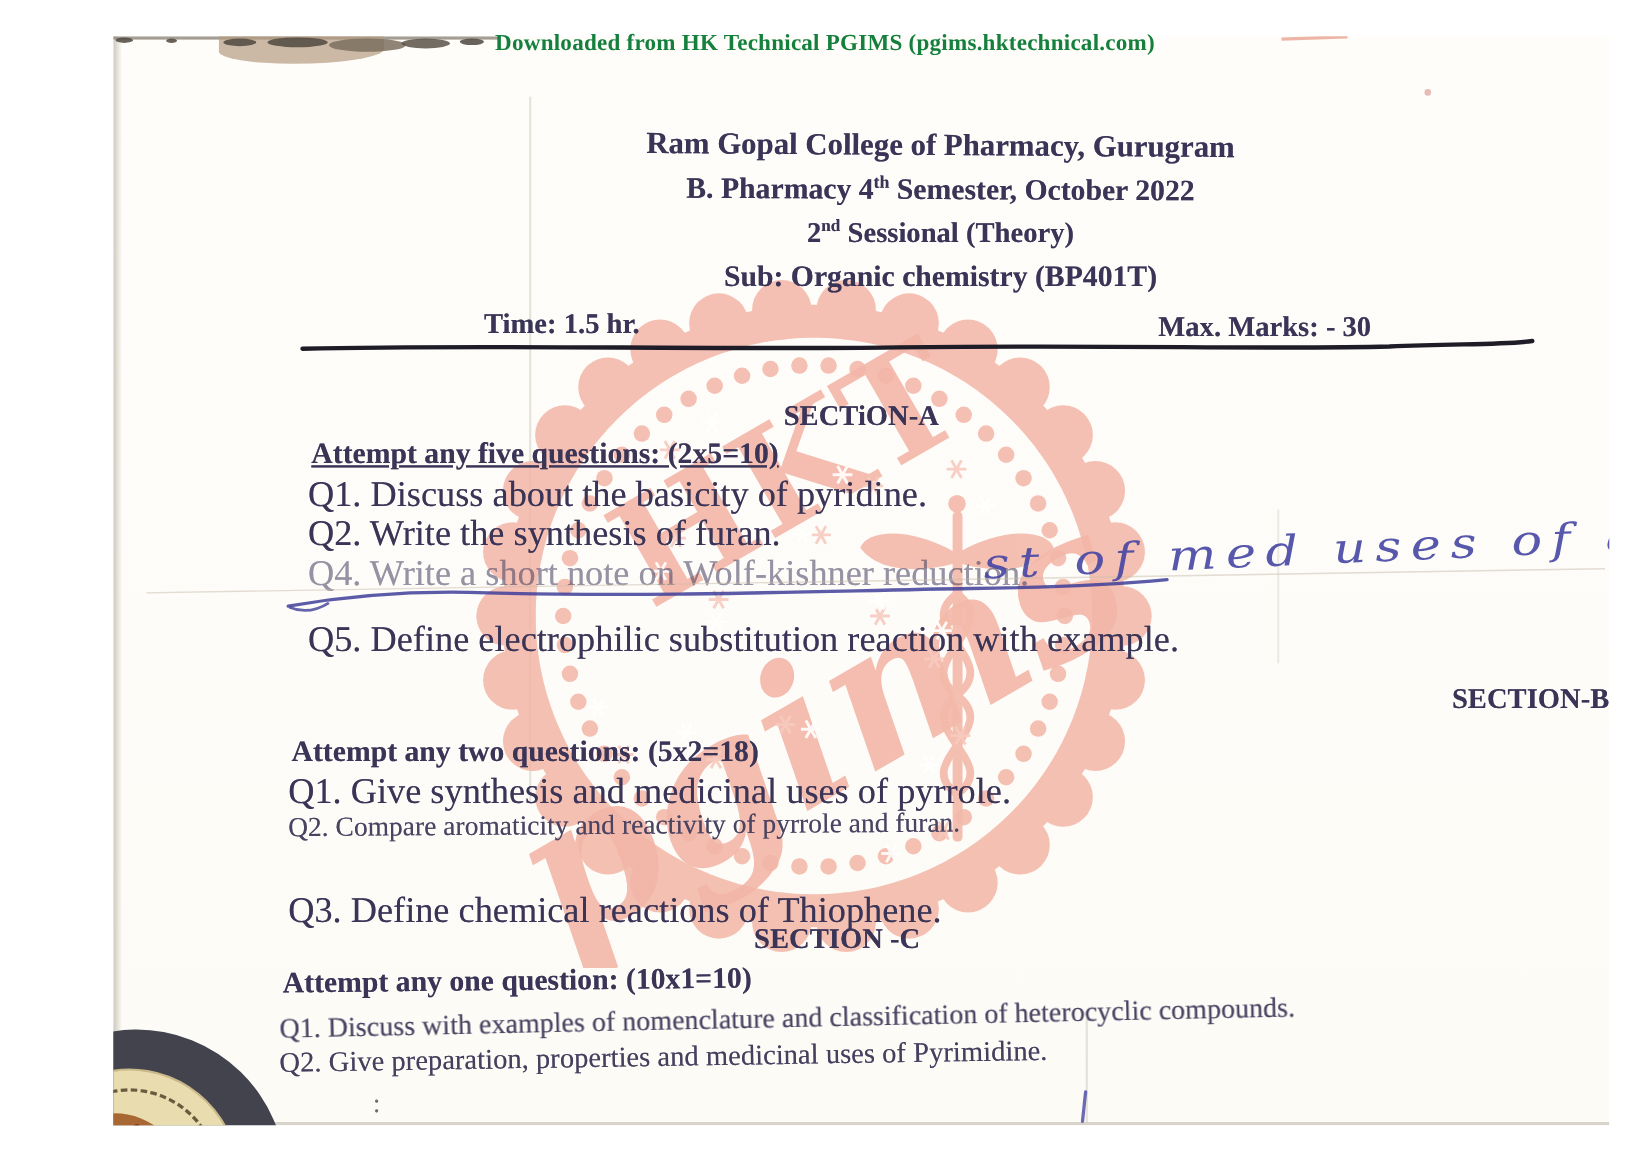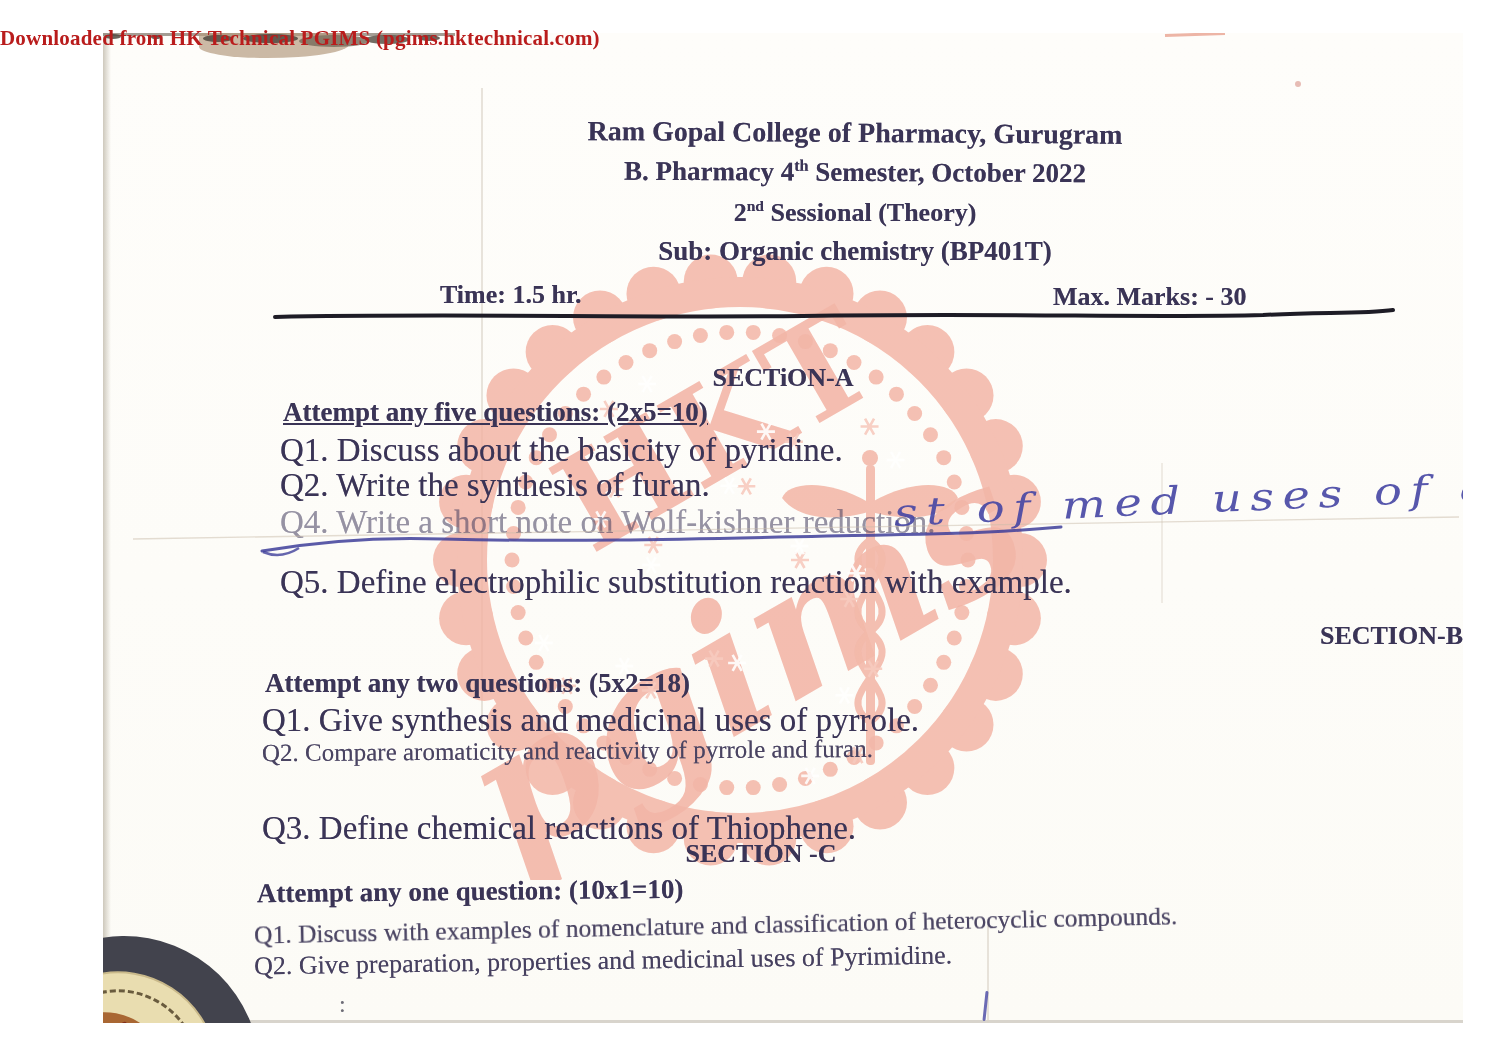--- a/index.html
+++ b/index.html
@@ -1,21 +1,21 @@
 <!DOCTYPE html>
 <html><head>
 <meta charset="utf-8">
 <style>
   html,body{margin:0;padding:0;background:#ffffff;}
   #page{position:relative;width:1500px;height:1060px;background:#ffffff;overflow:hidden;
         font-family:"Liberation Serif", serif;}
 
   
-  #banner{position:absolute;top:26px;left:0;width:1500px;
-          font-weight:bold;font-size:21px;letter-spacing:.2px;color:#b91c1c;z-index:9;}
+  #banner{position:absolute;top:26px;left:0;width:1500px;text-align:center;
+          font-weight:bold;font-size:21px;letter-spacing:.2px;color:#15803d;z-index:9;}
 
   
   #paper{position:absolute;left:103px;top:33px;width:1360px;height:990px;
          background:linear-gradient(180deg,#fefdfa 0%,#fdfcf8 55%,#fcfbf6 100%);
          overflow:hidden;}
 
   
   #left-edge{position:absolute;left:0;top:0;width:8px;height:990px;
              background:linear-gradient(90deg,rgba(190,183,168,.75),rgba(190,183,168,0));}
   #bottom-edge{position:absolute;left:0;bottom:0;width:100%;height:3px;background:#ccc7bd;opacity:.75;}

